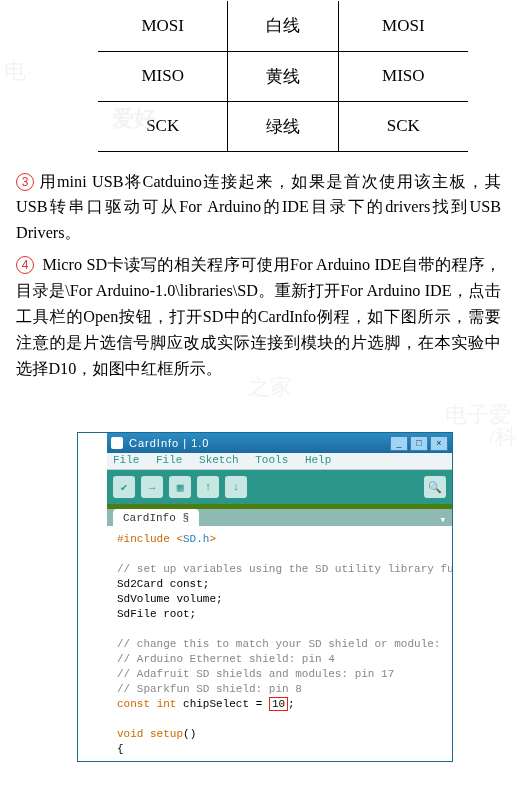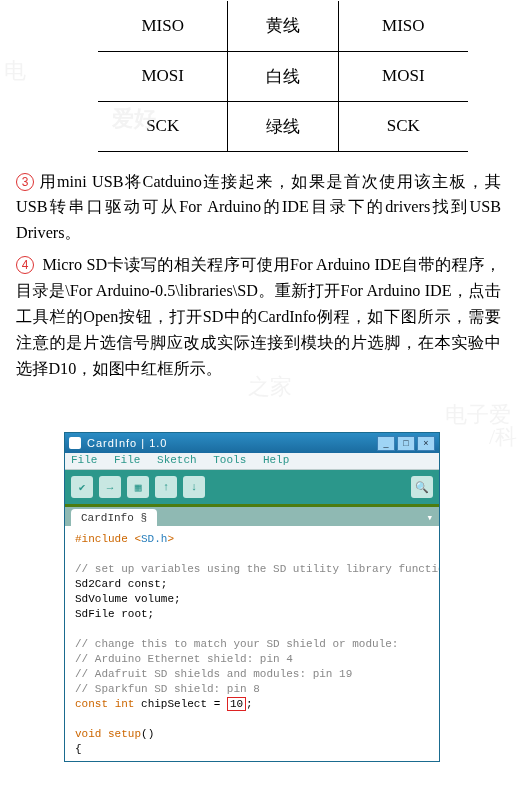--- a/index.html
+++ b/index.html
@@ -50,28 +50,29 @@
     line-height: 17px;
     text-align: center;
     margin-right: 4px;
     vertical-align: 1px;
     font-family: Arial, sans-serif;
   }
 
   
   .ide {
     position: absolute;
-    left: 64px;
+    left: 77px;
     top: 432px;
     width: 376px;
     height: 330px;
     border: 1px solid #1a6b8f;
     background: #fff;
     font-family: "Courier New", monospace;
     font-size: 11px;
+    padding-left: 29px;
   }
   .ide-titlebar {
     height: 20px;
     background: linear-gradient(#2b8cc4, #1a6b9f);
     color: #fff;
     display: flex;
     align-items: center;
     padding: 0 4px;
     font-size: 11px;
     font-family: "SimSun", Arial;
@@ -113,21 +114,21 @@
     width: 22px; height: 22px;
     background: #c8e7e2;
     border-radius: 3px;
     display: flex; align-items: center; justify-content: center;
     font-size: 11px; color: #2b978b;
   }
   .tbtn.right { position: absolute; right: 6px; }
   .ide-tabbar {
     height: 22px;
     background: #8fb9b3;
-    border-top: 3px solid #4d7c0f;
+    border-top: 5px solid #4d7c0f;
     display: flex;
     align-items: flex-end;
     padding-left: 6px;
     position: relative;
   }
   .ide-tab {
     background: #fff;
     border-top-left-radius: 4px;
     border-top-right-radius: 4px;
     padding: 3px 10px 2px;
@@ -169,49 +170,49 @@
     pointer-events: none;
     transform: rotate(0deg);
   }
 </style>
 </head>
 <body>
 
 <table class="pin-table">
   <tbody>
       <tr>
+    <td class="en">MOSI</td>
+    <td>白线</td>
+    <td class="en">MOSI</td>
+  </tr>
+  <tr>
     <td class="en">MISO</td>
     <td>黄线</td>
     <td class="en">MISO</td>
-  </tr>
-  <tr>
-    <td class="en">MOSI</td>
-    <td>白线</td>
-    <td class="en">MOSI</td>
   </tr>
   <tr>
     <td class="en">SCK</td>
     <td>绿线</td>
     <td class="en">SCK</td>
   </tr>
 </tbody>
   </table>
 
 <span class="wm" style="left:4px; top:56px;">电</span>
 <span class="wm" style="left:112px; top:104px;font-weight:bold;">爱好</span>
 <span class="wm" style="left:248px; top:372px;font-family:Liberation Mono, monospace;">之家</span>
 <span class="wm" style="right:6px; top:400px;">电子爱</span>
 <span class="wm" style="right:0px; top:422px;">/科</span>
 
 <p class="para first">
   <span class="circ">3</span><span>用mini USB将Catduino连接起来，如果是首次使用该主板，其USB转串口驱动可从For Arduino的IDE目录下的drivers找到USB Drivers。</span>
 </p>
 
 <p class="para second">
-  <span class="circ">4</span><span> Micro SD卡读写的相关程序可使用For Arduino IDE自带的程序，目录是\For Arduino-0.5\libraries\SD。重新打开For Arduino IDE，点击工具栏的Open按钮，打开SD中的CardInfo例程，如下图所示，需要注意的是片选信号脚应改成实际连接到模块的片选脚，在本实验中选择D10，如图中红框所示。</span>
+  <span class="circ">4</span><span> Micro SD卡读写的相关程序可使用For Arduino IDE自带的程序，目录是\For Arduino-1.0\libraries\SD。重新打开For Arduino IDE，点击工具栏的Open按钮，打开SD中的CardInfo例程，如下图所示，需要注意的是片选信号脚应改成实际连接到模块的片选脚，在本实验中选择D10，如图中红框所示。</span>
 </p>
 
 <div class="ide">
   <div class="ide-titlebar">
     <span class="logo"></span>
     <span class="ttl">CardInfo |       1.0</span>
     <div class="winbtns">
       <span class="winbtn">_</span>
       <span class="winbtn">□</span>
       <span class="winbtn">×</span>
@@ -238,21 +239,21 @@
   </div>
   <div class="ide-editor"><span class="kw">#include &lt;</span><span class="lit">SD.h</span><span class="kw">&gt;</span>
 
 <span class="cm">// set up variables using the SD utility library functions:</span>
 <span>Sd2Card const;</span>
 <span>SdVolume volume;</span>
 <span>SdFile root;</span>
 
 <span class="cm">// change this to match your SD shield or module:</span>
 <span class="cm">// Arduino Ethernet shield: pin 4</span>
-<span class="cm">// Adafruit SD shields and modules: pin 19</span>
+<span class="cm">// Adafruit SD shields and modules: pin 17</span>
 <span class="cm">// Sparkfun SD shield: pin 8</span>
 <span class="kw">const</span> <span class="ty">int</span> <span>chipSelect =</span> <span class="redbox">10</span><span>;</span>
 
 <span class="ty">void</span> <span class="fn">setup</span><span>()</span>
 <span>{</span>
   
   
   </div>
 </div>
 

